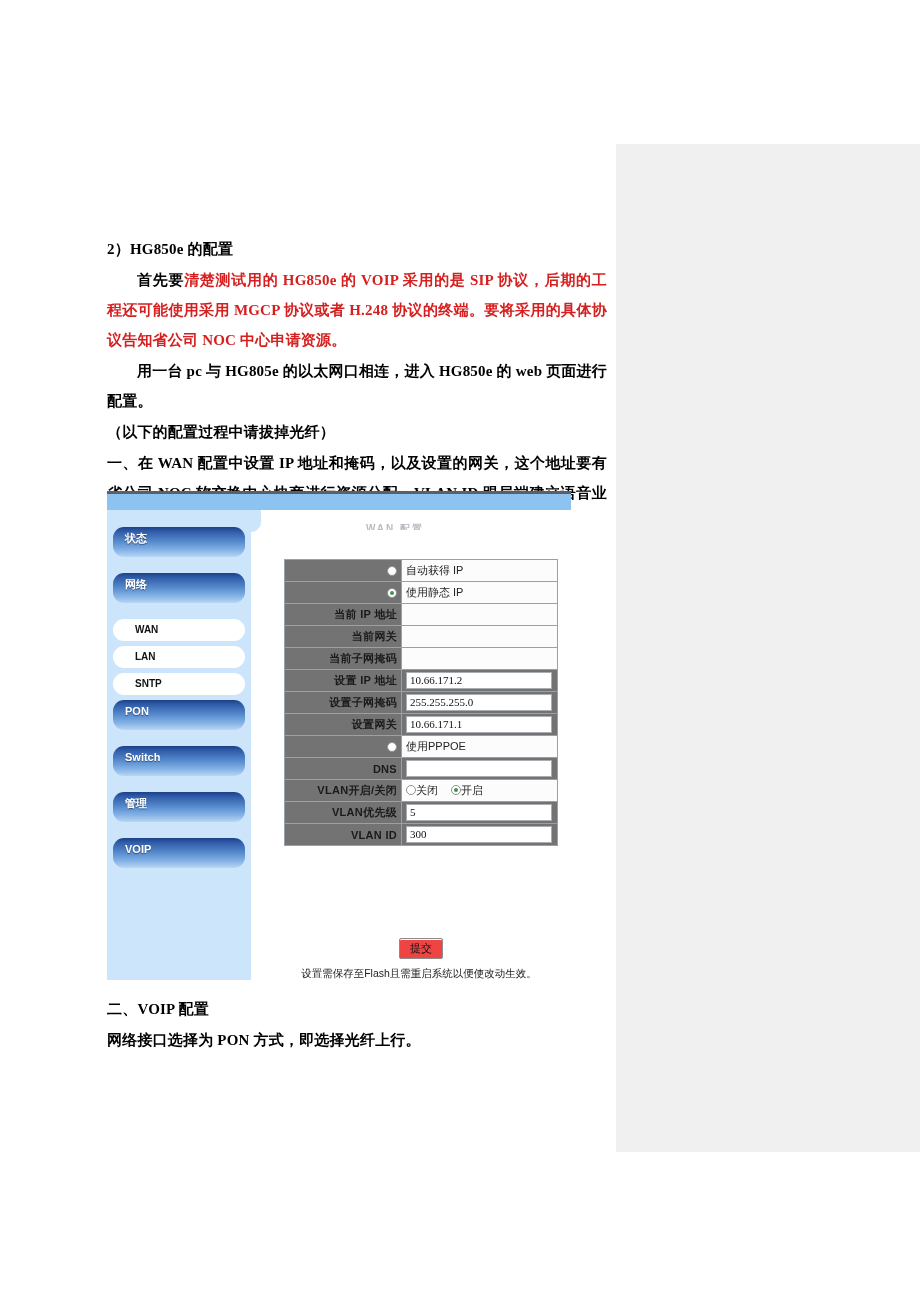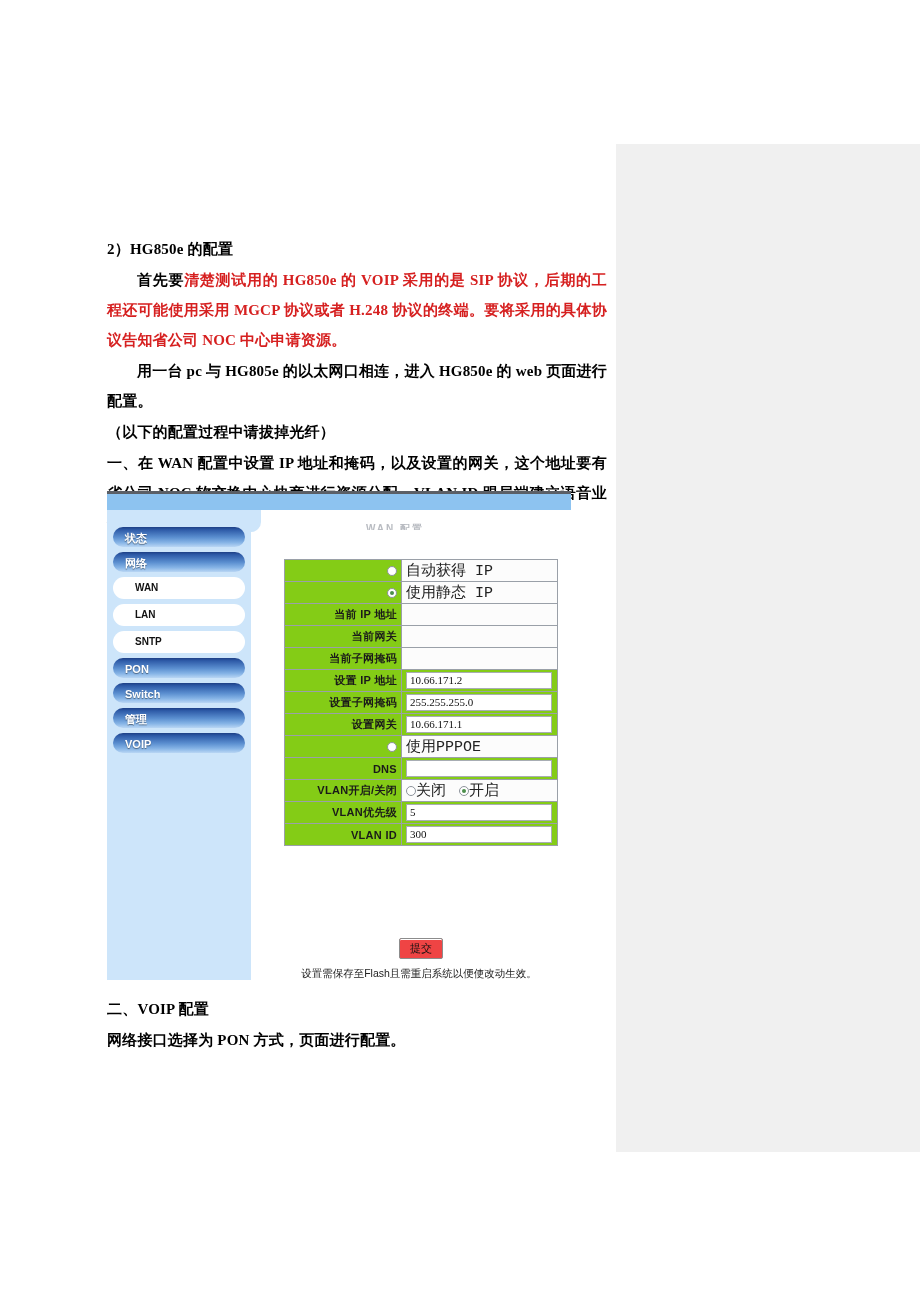--- a/index.html
+++ b/index.html
@@ -78,22 +78,22 @@
 
   
   .nav {
     position: absolute;
     left: 0; top: 19px;
     width: 144px; height: 470px;
     background: #cde5fa;
   }
   .nav-inner { padding: 17px 6px 0 6px; }
   .nav-btn {
-    height: 20px;
-    margin-bottom: 5px;
+    height: 30px;
+    margin-bottom: 16px;
     border-radius: 11px;
     background: linear-gradient(to bottom, #1d3f85 0%, #2e5ba8 14%, #5b8fd0 52%, #86b4e6 78%, #b9d6f4 100%);
     color: #ffffff;
     font-family: "Liberation Sans", "DejaVu Sans", sans-serif;
     font-size: 11px;
     font-weight: bold;
     line-height: 22px;
     padding-left: 12px;
     box-sizing: border-box;
     text-shadow: 0 1px 1px rgba(0,0,0,0.45);
@@ -153,21 +153,21 @@
     width: 274px;
     border-collapse: collapse;
     table-layout: fixed;
     font-family: "Liberation Sans", "DejaVu Sans", sans-serif;
     font-size: 11px;
   }
   table.form td {
     border: 1px solid #9aa0a8;
     height: 21px;
     padding: 0 4px;
-    background: #84cc16;
+    background: #737373;
     vertical-align: middle;
   }
   td.lbl {
     width: 108px;
     text-align: right;
     font-weight: bold;
     color: #1a1a1a;
     white-space: nowrap;
     letter-spacing: 0.3px;
   }
@@ -193,22 +193,21 @@
     width: 4px; height: 4px;
     border-radius: 50%;
     background: #4b8f4b;
   }
   td.radio-cell {
     text-align: right;
     padding-right: 6px;
   }
   .radio-label {
     color: #222;
-    font-size: 15px;
-    font-family: Liberation Mono, monospace;
+    font-size: 11px;
   }
   .inline-radio {
     display: inline-block;
     margin-right: 10px;
     white-space: nowrap;
   }
 
   .txtbox {
     display: block;
     width: 138px;
@@ -401,14 +400,14 @@
     <div class="submit-wrap">
       <span class="submit-btn">提交</span>
     </div>
 
     <div class="note">设置需保存至Flash且需重启系统以便使改动生效。</div>
   </div>
 </div>
 
 <div class="doc-bottom">
   <p class="para">二、VOIP 配置</p>
-  <p class="para p-gap">网络接口选择为 PON 方式，页面进行配置。</p>
+  <p class="para p-gap">网络接口选择为 PON 方式，即选择光纤上行。</p>
 </div>
 
 </body></html>

